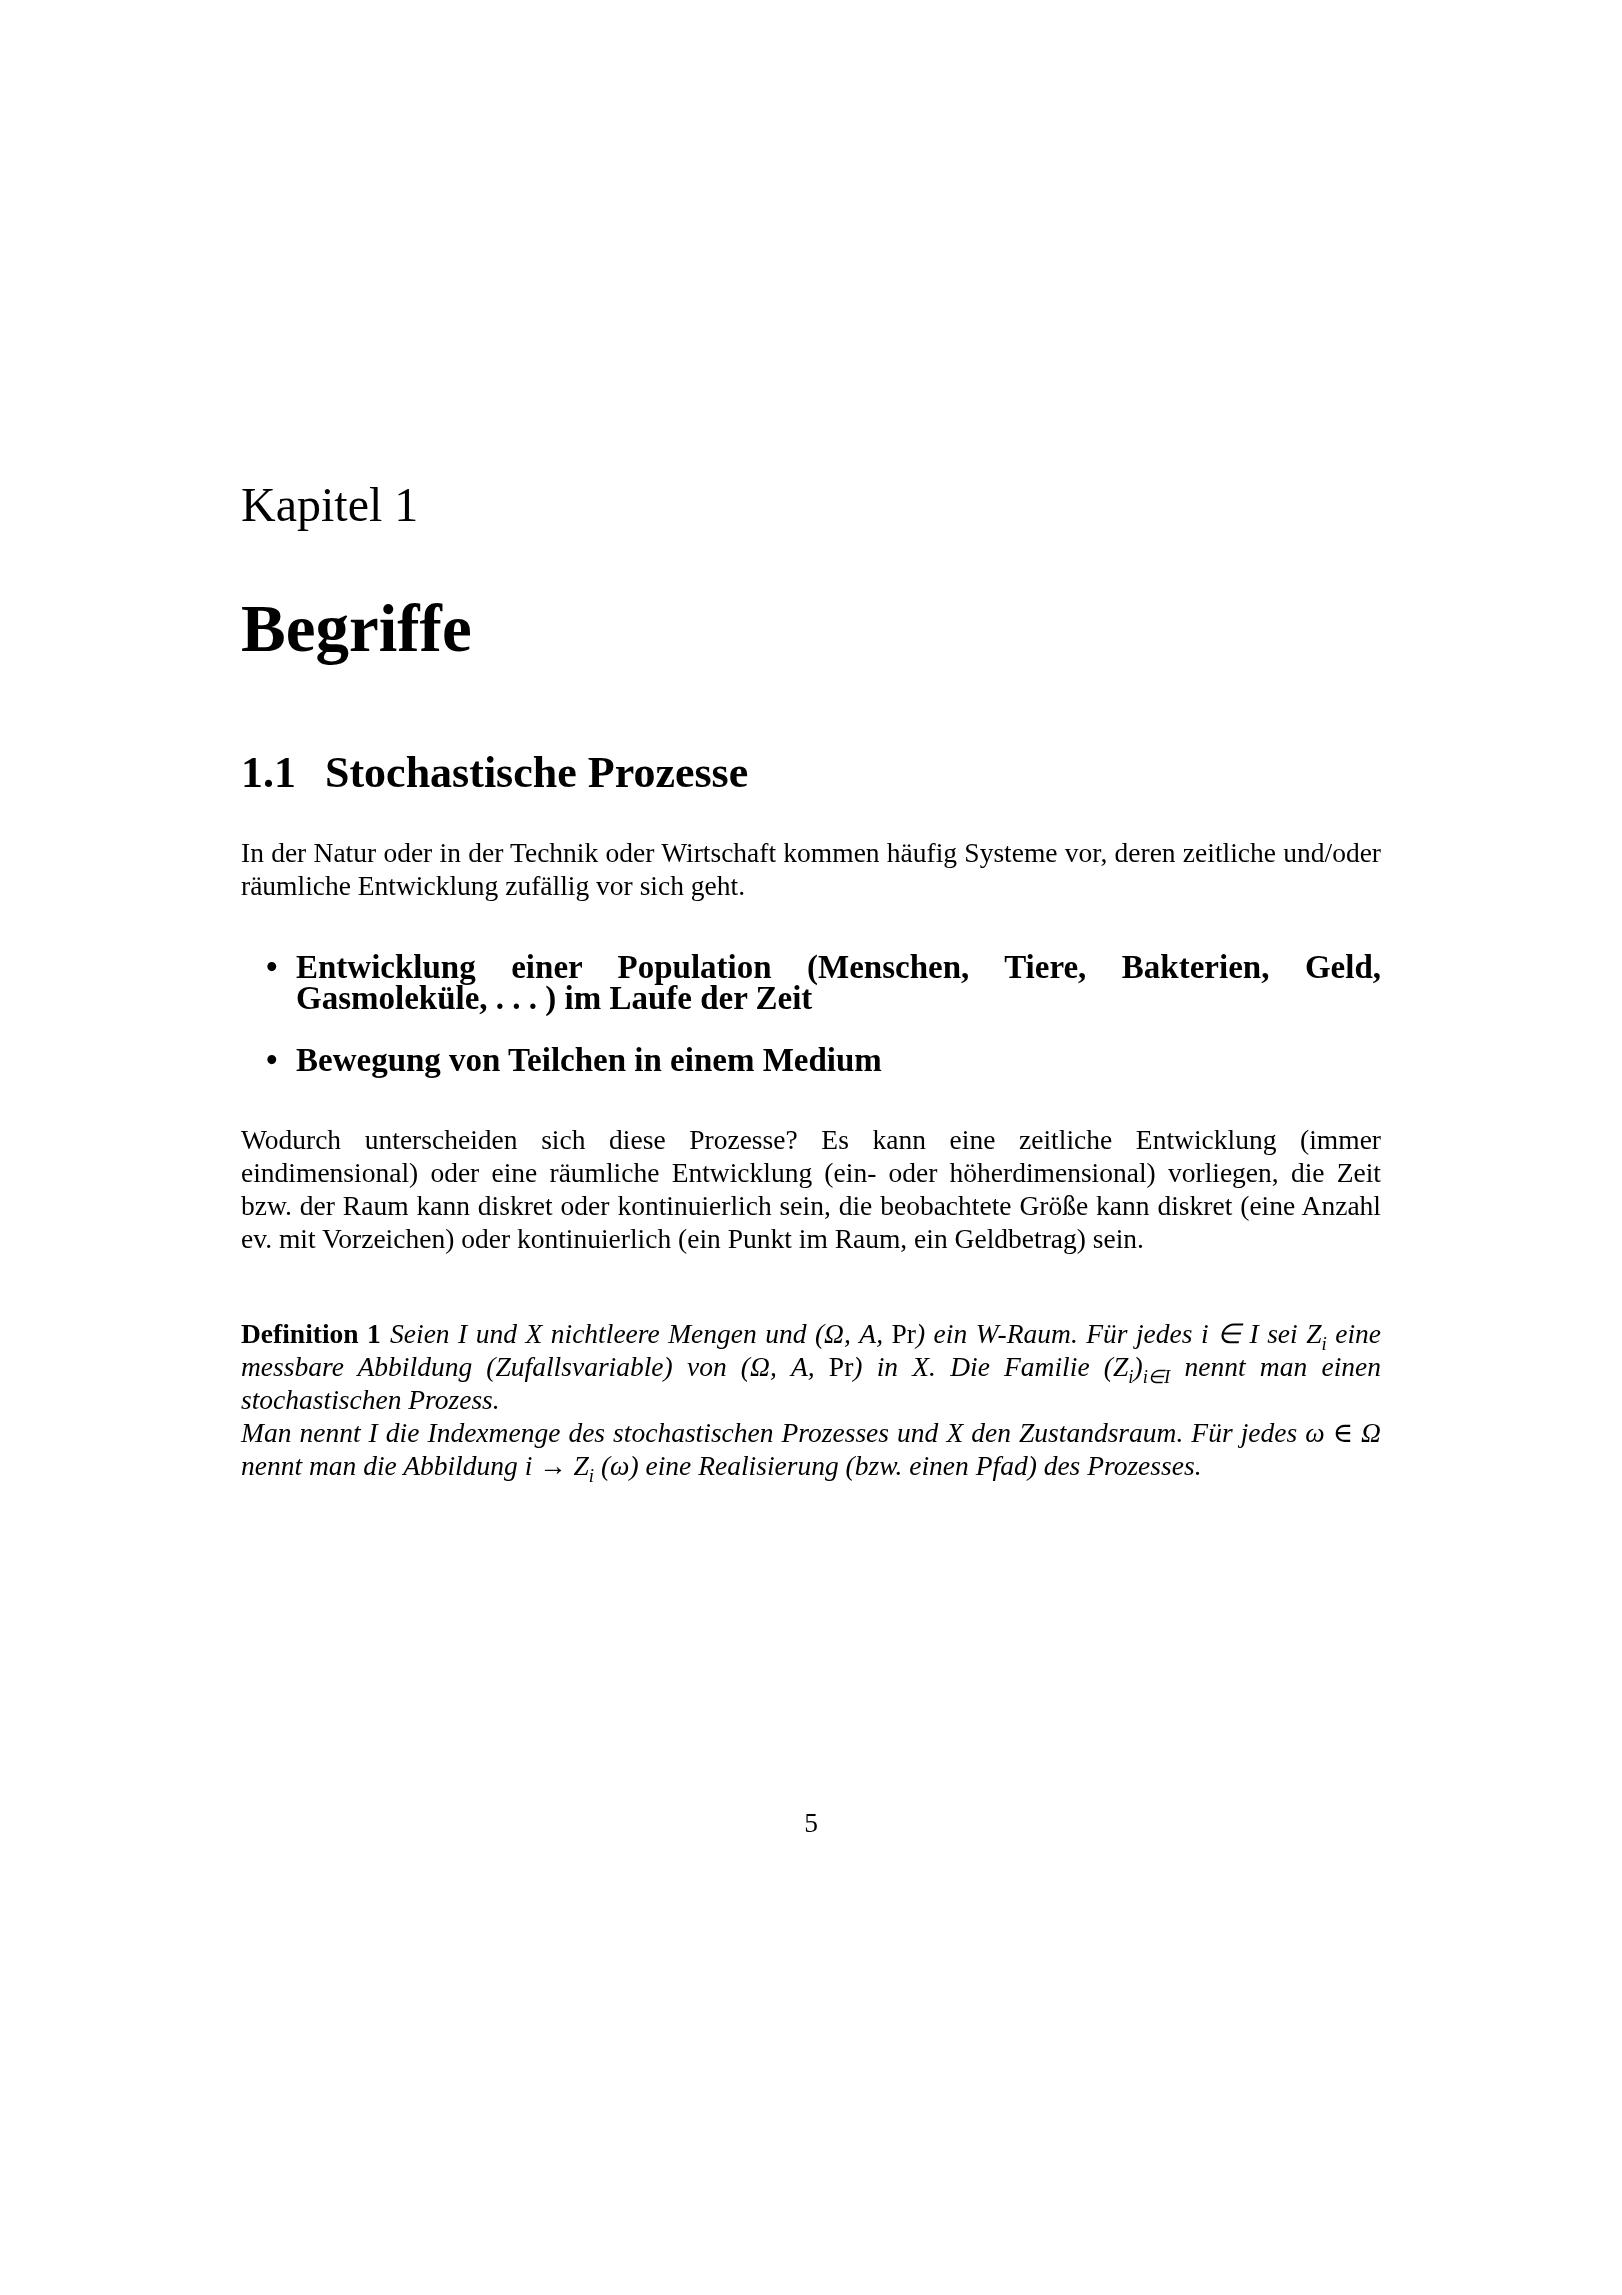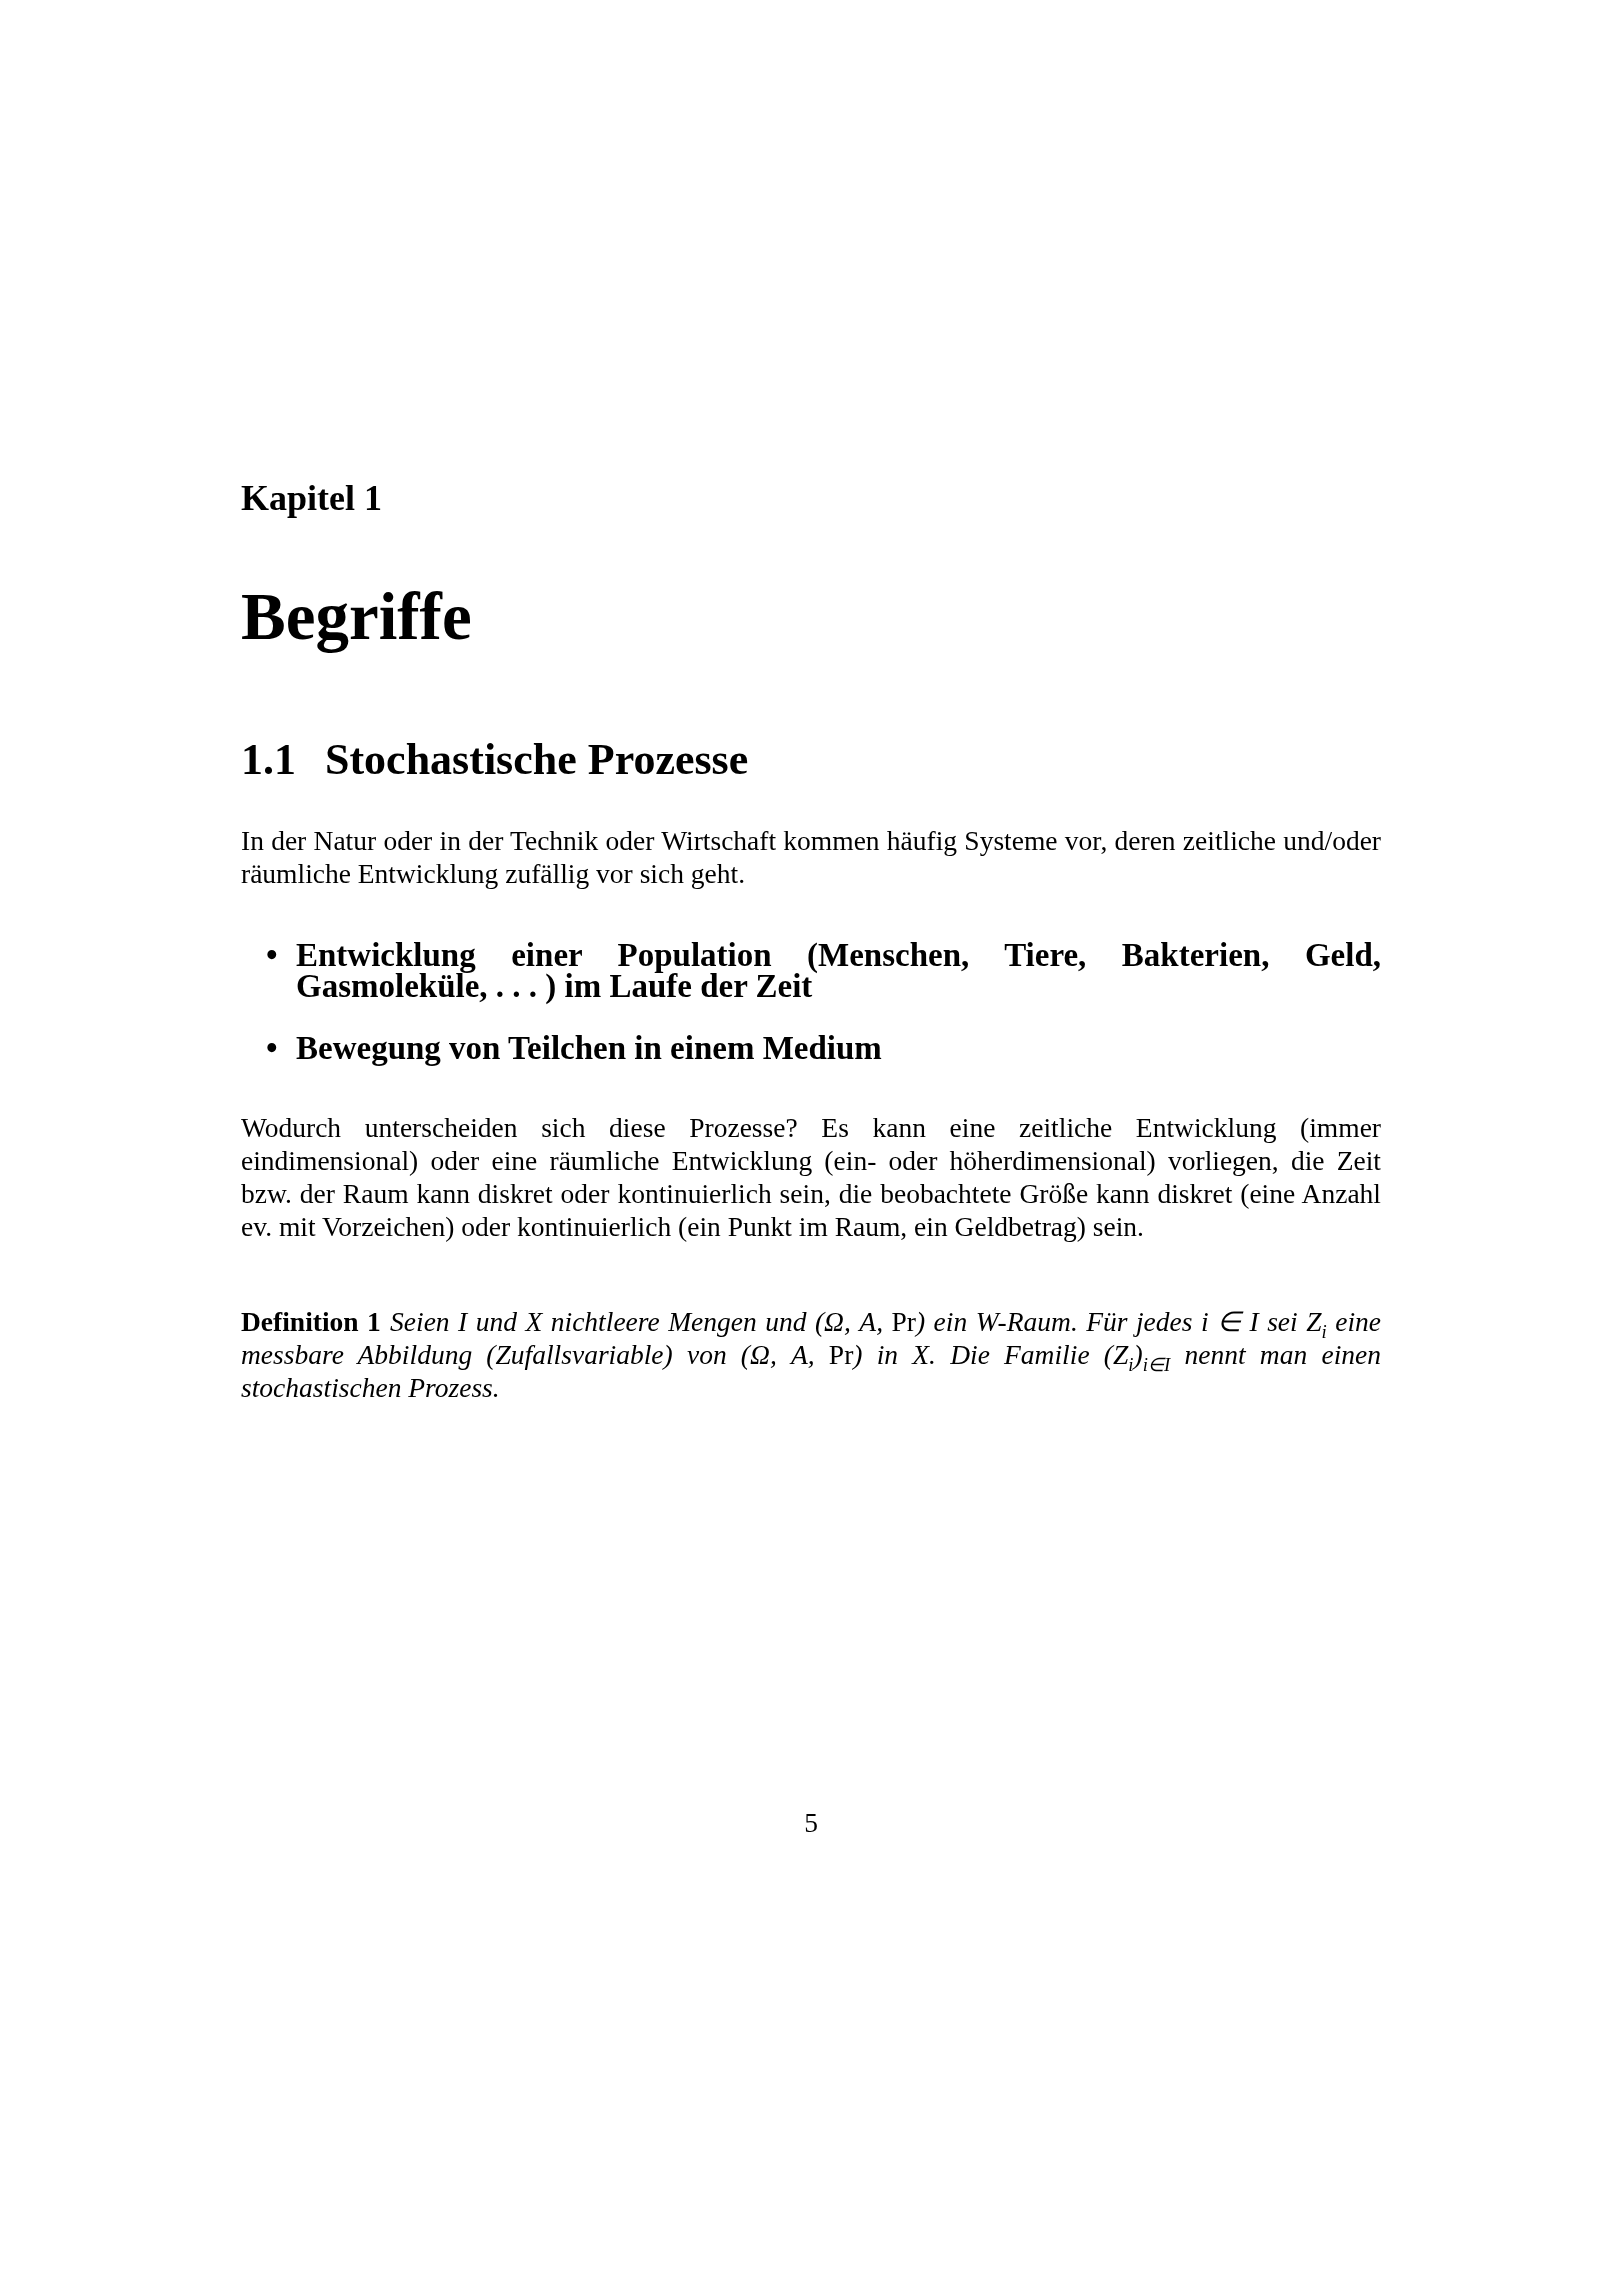--- a/index.html
+++ b/index.html
@@ -11,22 +11,22 @@
     color: #000000;
     position: relative;
   }
   .page {
     width: 1622px;
     height: 2295px;
     padding: 480px 241px 0 241px;
     position: relative;
   }
   .chapter-label {
-    font-size: 36px;
-    font-weight: bold;
+    font-size: 48px;
+    font-weight: normal;
     line-height: 1.05;
   }
   .chapter-title {
     font-size: 67px;
     font-weight: bold;
     line-height: 1.05;
     margin-top: 63px;
   }
   .section-heading {
     font-size: 44px;
@@ -108,18 +108,19 @@
       <li>Entwicklung einer Population (Menschen, Tiere, Bakterien, Geld, Gasmoleküle, . . . ) im Laufe der Zeit</li>
       <li>Bewegung von Teilchen in einem Medium</li>
     </ul>
 
   <p class="body-text discussion">Wodurch unterscheiden sich diese Prozesse? Es kann eine zeitliche Entwicklung (immer eindimensional) oder eine räumliche Entwicklung (ein- oder höherdimensional) vorliegen, die Zeit bzw. der Raum kann diskret oder kontinuierlich sein, die beobachtete Größe kann diskret (eine Anzahl ev. mit Vorzeichen) oder kontinuierlich (ein Punkt im Raum, ein Geldbetrag) sein.</p>
 
   <div class="definition">
     <p>
       <span class="def-label">Definition 1</span><span class="def-body">Seien I und X nichtleere Mengen und (Ω, A, <span class="up">Pr</span>) ein W-Raum. Für jedes i ∈ I sei Z<sub>i</sub> eine messbare Abbildung (Zufallsvariable) von (Ω, A, <span class="up">Pr</span>) in X. Die Familie (Z<sub>i</sub>)<sub>i∈I</sub> nennt man einen stochastischen Prozess.</span>
     </p>
+    <p class="def-p2">Man nennt I die Indexmenge des stochastischen Prozesses und X den Zustandsraum. Für jedes ω ∈ Ω nennt man die Abbildung i → Z<sub>i</sub> (ω) eine Realisierung (bzw. einen Pfad) des Prozesses.</p>
   </div>
 
   <div class="footer">5</div>
 
 </div>
 
 
 </body></html>

